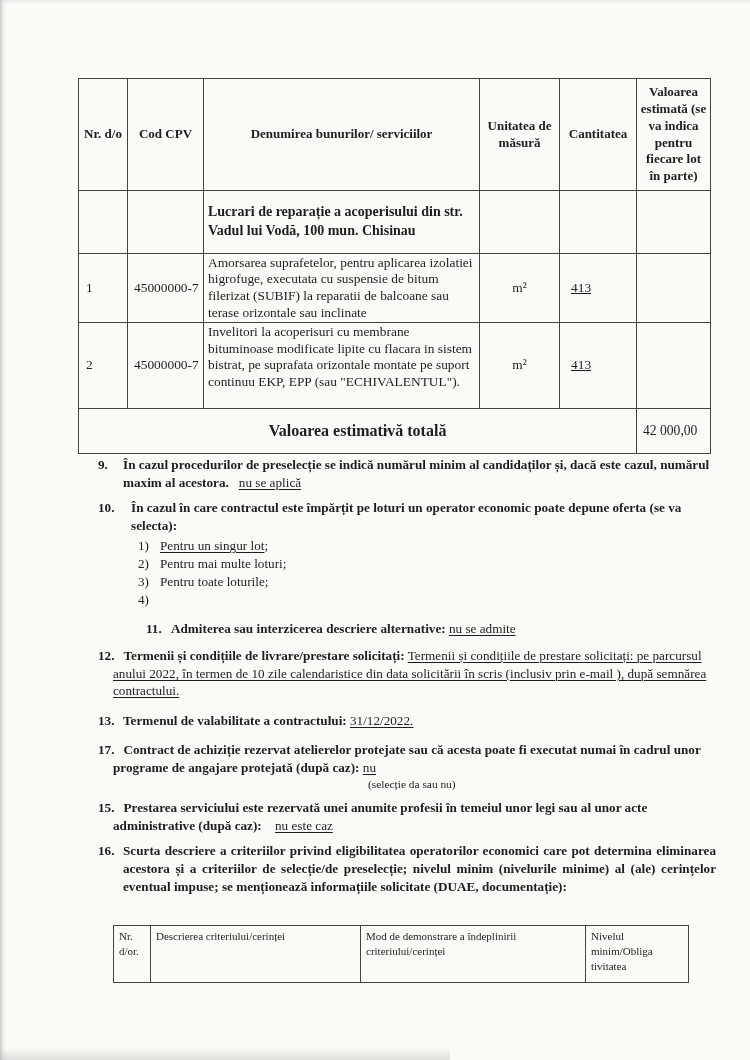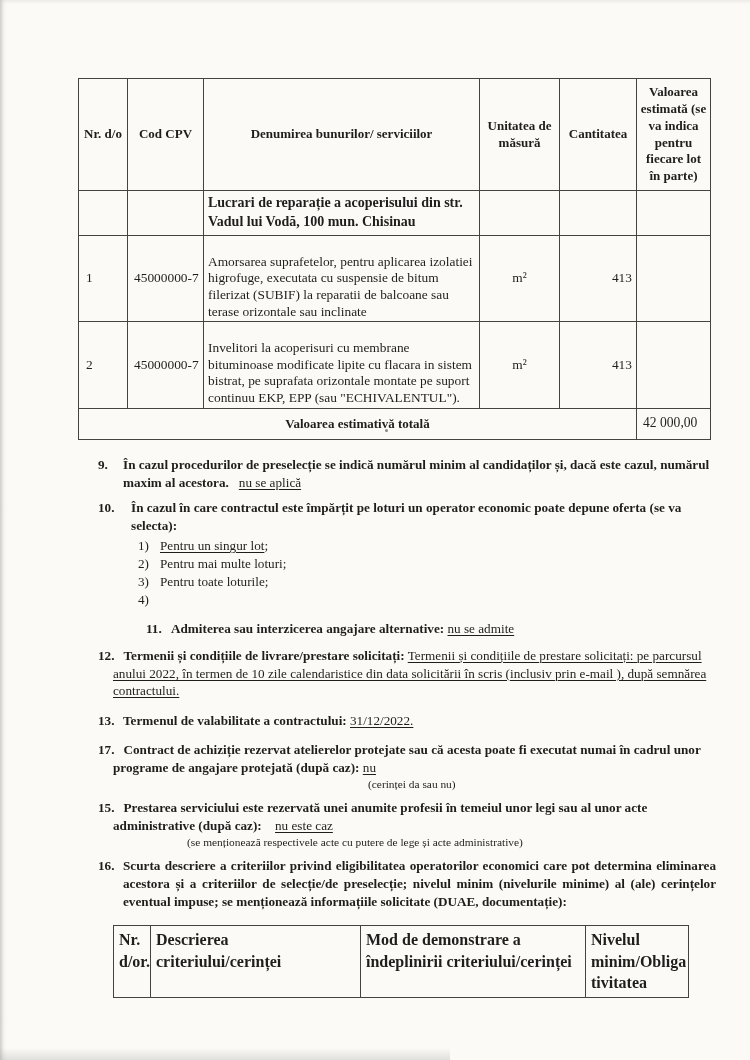--- a/index.html
+++ b/index.html
@@ -16,28 +16,28 @@
   .edge-top{position:absolute;left:0;top:0;width:100%;height:4px;
     background:linear-gradient(to bottom,rgba(190,190,188,.25),transparent);}
   .speck{position:absolute;left:385px;top:429px;width:3px;height:3px;border-radius:50%;background:#8d8b86;}
 
   
   table{border-collapse:collapse;table-layout:fixed;}
   .top-table{position:absolute;left:78px;top:78px;width:632px;}
   .top-table th,.top-table td{border:1px solid #45433f;overflow:hidden;}
   .top-table th{font-size:13px;font-weight:bold;text-align:center;vertical-align:middle;
     line-height:1.3;padding:2px 3px;}
-  .top-table td{font-size:13.4px;line-height:1.24;vertical-align:middle;padding:3px 4px;}
-  .top-table .desc-cell{text-align:left;vertical-align:top;padding:18px 5px 1px 4px;}
+  .top-table td{font-size:13.4px;line-height:1.24;vertical-align:middle;padding:12px 4px;}
+  .top-table .desc-cell{text-align:left;vertical-align:top;padding:1px 5px 1px 4px;}
   .top-table .group-cell{font-weight:bold;font-size:14px;line-height:1.35;vertical-align:middle;}
   .top-table .nr-cell{text-align:left;padding-left:7px;}
   .top-table .cpv-cell{text-align:left;padding-left:6px;}
   .top-table .unit-cell{text-align:center;margin-top:8px;}
-  .top-table .qty-cell{text-align:right;padding-left:11px;}
-  .top-table .total-label{font-weight:bold;text-align:center;font-size:13px;margin-top:12px;}
+  .top-table .qty-cell{text-align:left;padding-left:11px;text-decoration:underline;}
+  .top-table .total-label{font-weight:bold;text-align:center;font-size:16px;margin-top:12px;}
   .top-table .total-value{text-align:left;padding-left:6px;font-size:13.6px;}
 
   
   .list{position:absolute;left:98px;top:456px;width:618px;font-size:13.2px;line-height:1.36;}
   .b{font-weight:bold;}
   .u{text-decoration:underline;text-underline-offset:2px;text-decoration-thickness:1px;}
   .li{display:flex;align-items:flex-start;}
   .li .num{flex:none;width:25px;font-weight:bold;}
   .li .txt{flex:1;min-width:0;}
   .li.block{display:block;padding-left:15px;text-indent:-15px;}
@@ -55,21 +55,21 @@
   .m14{margin-top:11px;}
   .m15{margin-top:7px;}
   .m16{margin-top:7px;}
   .note11{margin-left:77px;margin-top:0;}
   .note14{margin-left:255px;margin-top:0;}
   .note15{margin-left:74px;margin-top:0;}
   .justify .txt{text-align:justify;}
 
   
   .criteria-table{position:absolute;left:113px;top:925px;width:575px;}
-  .criteria-table th{border:1px solid #45433f;font-size:16px;font-weight:bold;text-align:left;
+  .criteria-table th{border:1px solid #45433f;font-size:11px;font-weight:normal;text-align:left;
     vertical-align:top;padding:3px 5px;line-height:1.35;height:50px;}
 </style>
 </head>
 <body>
 
 <div class="page">
   <div class="edge-left"></div>
   <div class="edge-top"></div>
   <div class="edge-bottom"></div>
   <div class="speck"></div>
@@ -149,41 +149,40 @@
             </span>
           <span class="subli">
               <span class="snum">4)</span>
             </span>
         </span>
       </span>
     </div>
 
     <div class="li m11">
       <span class="num">11.</span>
-      <span class="txt"><span class="b">Admiterea sau interzicerea angajare alternative:</span> <span class="u">nu se admite</span>
+      <span class="txt"><span class="b">Admiterea sau interzicerea descriere alternative:</span> <span class="u">nu se admite</span>
       </span>
     </div>
 
     <div class="li block m12">
       <span class="num-inline">12.</span><span class="b">Termenii și condițiile de livrare/prestare solicitați:</span> <span class="u">Termenii și condițiile de prestare solicitați: pe parcursul anului 2022, în termen de 10 zile calendaristice din data solicitării în scris (inclusiv prin e-mail ), după semnărea contractului.</span>
     </div>
 
     <div class="li m13">
       <span class="num">13.</span>
       <span class="txt"><span class="b">Termenul de valabilitate a contractului:</span> <span class="u">31/12/2022.</span></span>
     </div>
 
     <div class="li block m14">
       <span class="num-inline">17.</span><span class="b">Contract de achiziție rezervat atelierelor protejate sau că acesta poate fi executat numai în cadrul unor programe de angajare protejată (după caz):</span> <span class="u">nu</span>
-      <span class="note note14" style="display:block">(cerinței da sau nu)</span>
+      <span class="note note14" style="display:block">(selecție da sau nu)</span>
     </div>
 
     <div class="li block m15">
       <span class="num-inline">15.</span><span class="b">Prestarea serviciului este rezervată unei anumite profesii în temeiul unor legi sau al unor acte administrative (după caz):</span>  <span class="u gap">nu este caz</span>
-      <span class="note note15" style="display:block">(se menționează respectivele acte cu putere de lege și acte administrative)</span>
     </div>
 
     <div class="li m16 justify">
       <span class="num">16.</span>
       <span class="txt"><span class="b">Scurta descriere a criteriilor privind eligibilitatea operatorilor economici care pot determina eliminarea acestora și a criteriilor de selecție/de preselecție; nivelul minim (nivelurile minime) al (ale) cerințelor eventual impuse; se menționează informațiile solicitate (DUAE, documentație):</span></span>
     </div>
 
   </div>
 
   <table class="criteria-table">

